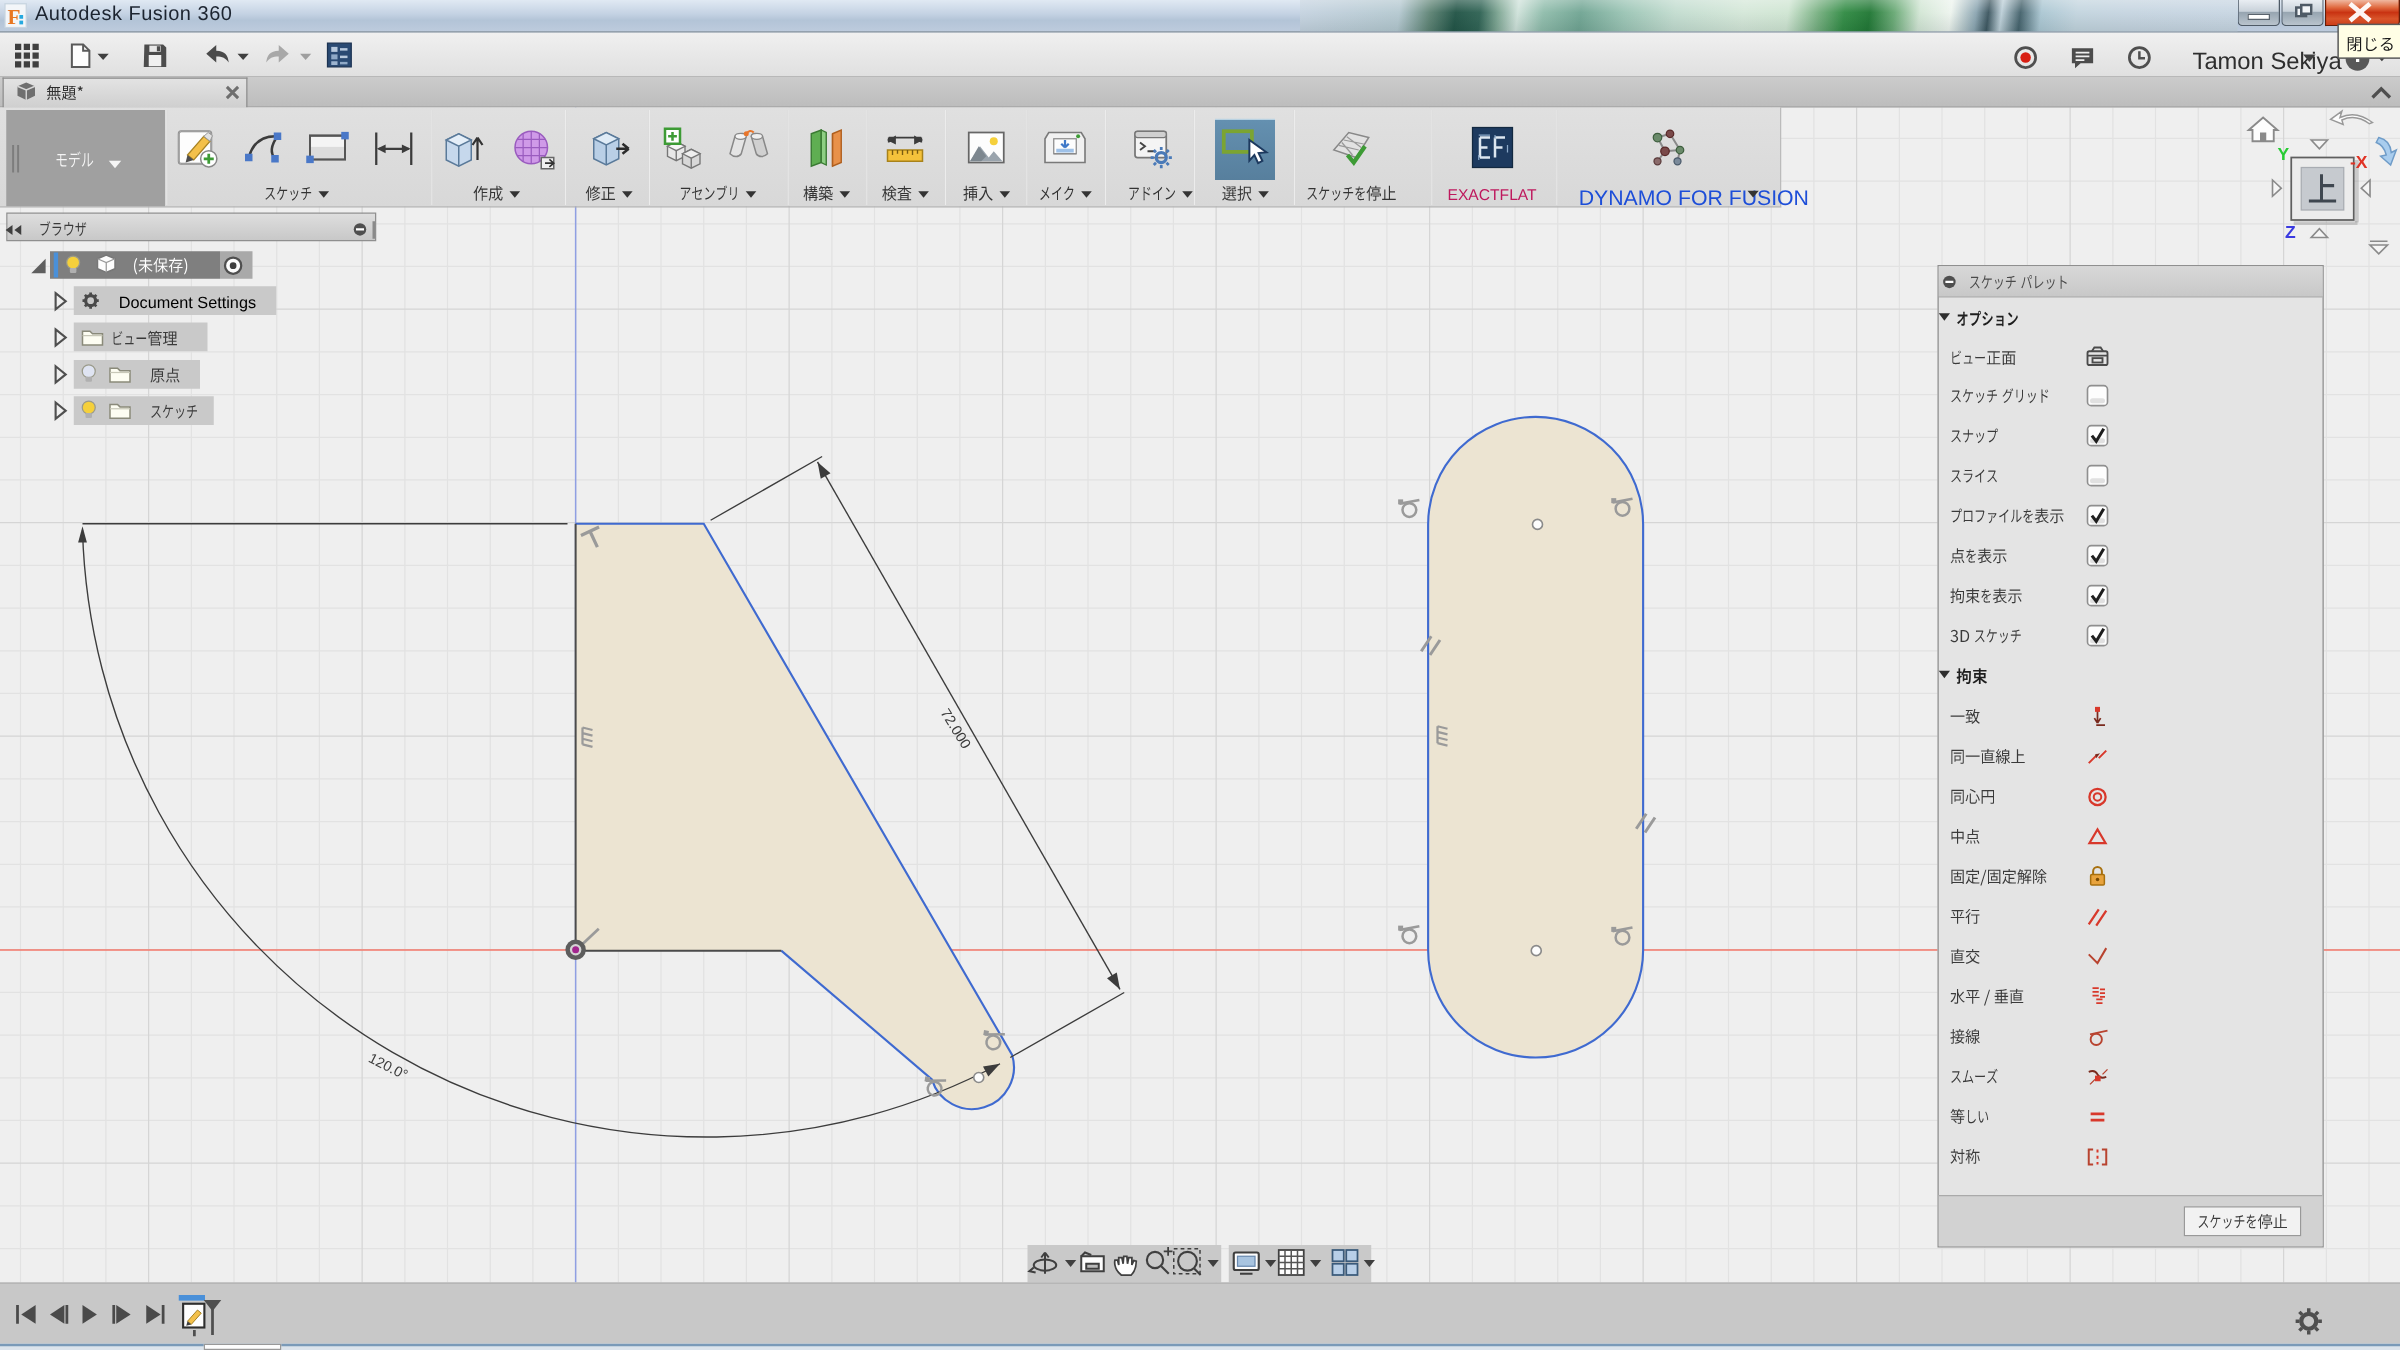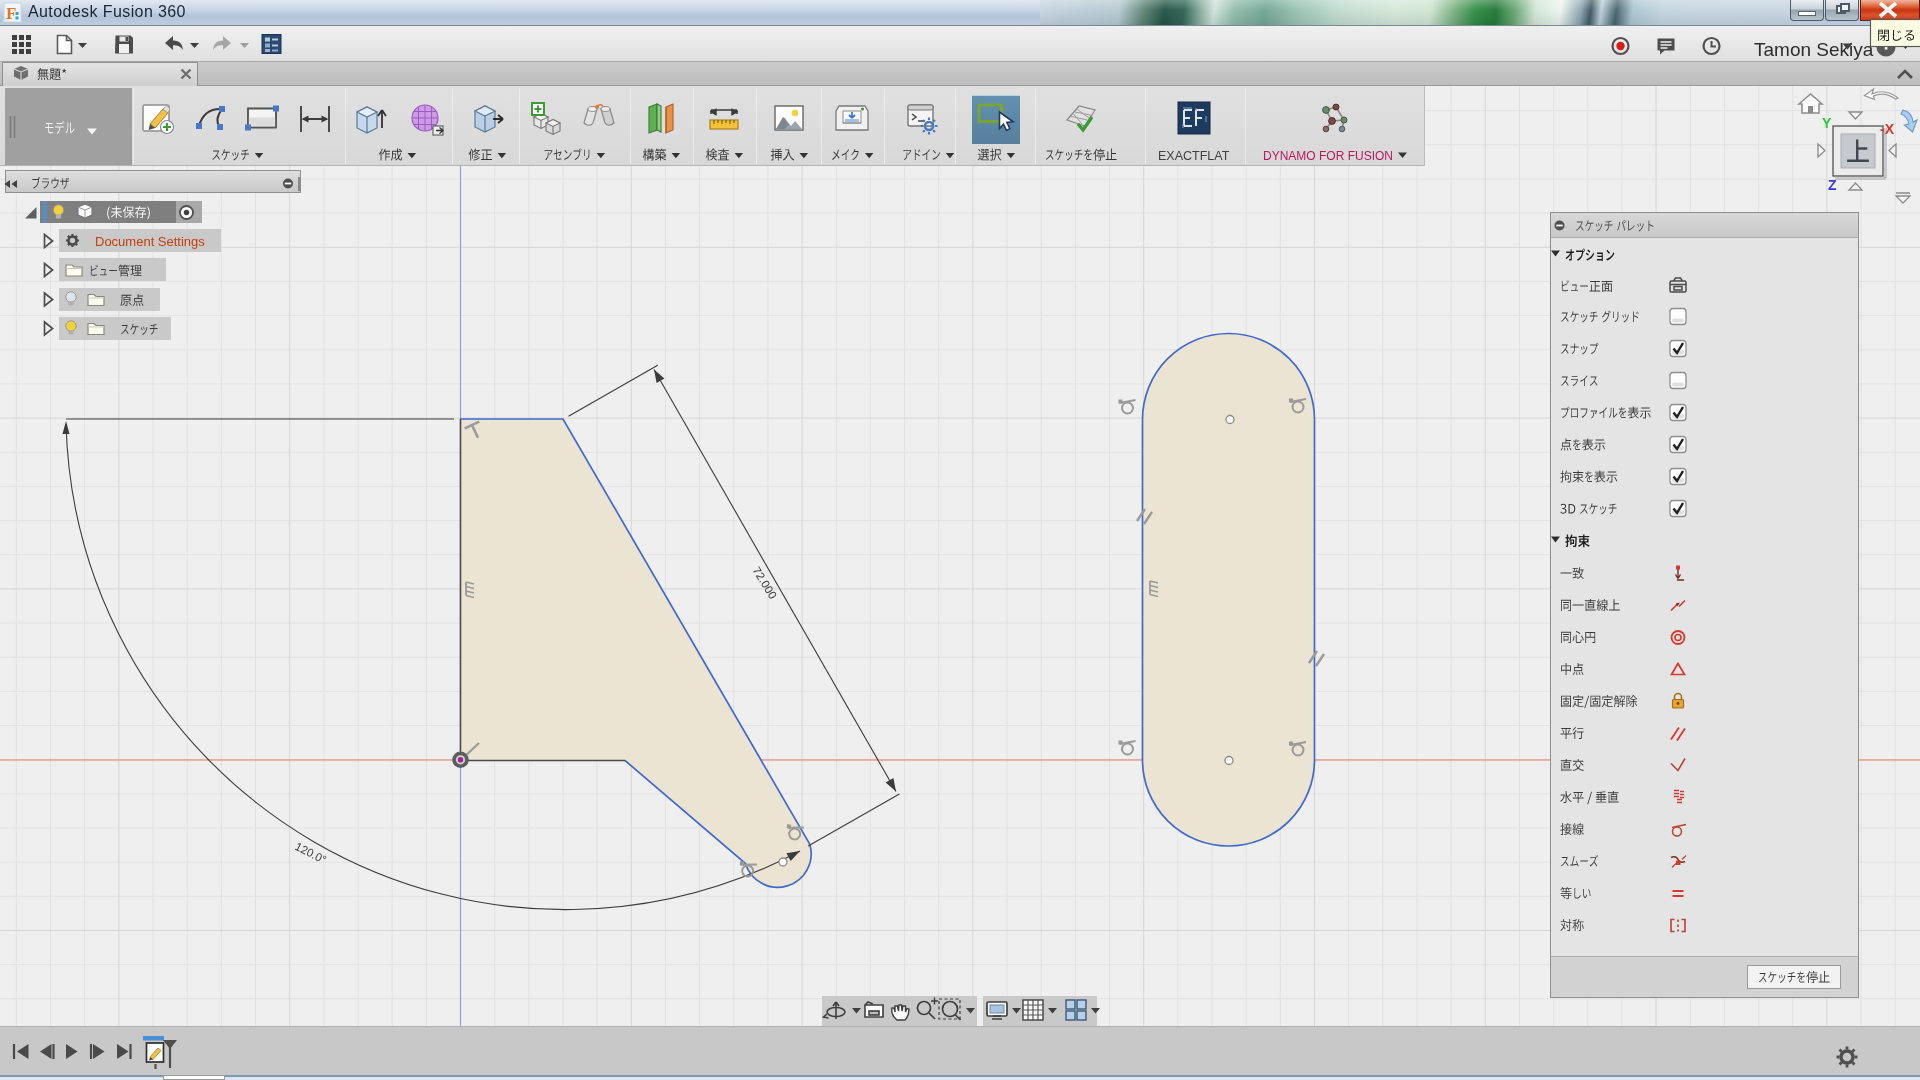--- a/index.html
+++ b/index.html
@@ -103,22 +103,22 @@
 <div class="abs" style="left:0;top:62px;width:1920px;height:24px;z-index:2;
   background:linear-gradient(180deg,#cbcbcb,#bdbdbd);border-bottom:1px solid #999"></div>
 <div class="abs" style="left:2px;top:62px;width:196px;height:24px;z-index:2;border:1px solid #8f8f8f;border-bottom:none;
   background:linear-gradient(180deg,#e3e3e3,#cfcfcf)"></div>
 
 <div class="abs" style="left:0;top:86px;width:1425px;height:80px;z-index:2;
   background:linear-gradient(180deg,#e0e0e0,#d8d8d8);border-bottom:1px solid #b2b2b2;border-right:1px solid #bbb"></div>
 <div class="abs" style="left:5px;top:88px;width:127px;height:77px;z-index:2;background:#a0a0a0"></div>
 <div class="abs" style="left:972px;top:95px;width:48px;height:49px;z-index:2;border-top:1px solid #b9d2e2;
   background:linear-gradient(180deg,#6490b0,#577f9d)"></div>
-<div class="abs" style="left:1158px;top:149px;z-index:3;font-size:12.5px;color:#404040">EXACTFLAT</div>
-<div class="abs" style="left:1263px;top:149px;z-index:3;font-size:12px;color:#be185d">DYNAMO FOR FUSION</div>
+<div class="abs" style="left:1158px;top:149px;z-index:3;font-size:12.5px;color:#be185d">EXACTFLAT</div>
+<div class="abs" style="left:1263px;top:149px;z-index:3;font-size:17px;color:#1d4ed8">DYNAMO FOR FUSION</div>
 <div class="abs" style="left:132.5px;top:88px;width:1px;height:76px;z-index:2;background:#c2c2c2;border-right:1px solid #ececec"></div>
 <div class="abs" style="left:345px;top:88px;width:1px;height:76px;z-index:2;background:#c2c2c2;border-right:1px solid #ececec"></div>
 <div class="abs" style="left:452px;top:88px;width:1px;height:76px;z-index:2;background:#c2c2c2;border-right:1px solid #ececec"></div>
 <div class="abs" style="left:519px;top:88px;width:1px;height:76px;z-index:2;background:#c2c2c2;border-right:1px solid #ececec"></div>
 <div class="abs" style="left:630px;top:88px;width:1px;height:76px;z-index:2;background:#c2c2c2;border-right:1px solid #ececec"></div>
 <div class="abs" style="left:693px;top:88px;width:1px;height:76px;z-index:2;background:#c2c2c2;border-right:1px solid #ececec"></div>
 <div class="abs" style="left:756px;top:88px;width:1px;height:76px;z-index:2;background:#c2c2c2;border-right:1px solid #ececec"></div>
 <div class="abs" style="left:821px;top:88px;width:1px;height:76px;z-index:2;background:#c2c2c2;border-right:1px solid #ececec"></div>
 <div class="abs" style="left:884px;top:88px;width:1px;height:76px;z-index:2;background:#c2c2c2;border-right:1px solid #ececec"></div>
 <div class="abs" style="left:955px;top:88px;width:1px;height:76px;z-index:2;background:#c2c2c2;border-right:1px solid #ececec"></div>
@@ -127,21 +127,21 @@
 <div class="abs" style="left:1245px;top:88px;width:1px;height:76px;z-index:2;background:#c2c2c2;border-right:1px solid #ececec"></div>
 
 <div class="abs" style="left:5px;top:170px;width:296px;height:23px;z-index:2;border:1px solid #8f8f8f;
   background:linear-gradient(180deg,#dedede,#c8c8c8)"></div>
 <div class="abs" style="left:40px;top:201px;width:136px;height:22px;z-index:2;background:#7f7f7f"></div>
 <div class="abs" style="left:176px;top:201px;width:26px;height:22px;z-index:2;background:#a9a9a9"></div>
 <div class="abs" style="left:59px;top:229px;width:162px;height:23px;z-index:2;background:#c9c9c9"></div>
 <div class="abs" style="left:59px;top:258px;width:107px;height:23px;z-index:2;background:#c9c9c9"></div>
 <div class="abs" style="left:59px;top:287.5px;width:101px;height:23px;z-index:2;background:#c9c9c9"></div>
 <div class="abs" style="left:59px;top:316.5px;width:112px;height:23px;z-index:2;background:#c9c9c9"></div>
-<div class="abs" style="left:95px;top:233.5px;z-index:3;font-size:13px;color:#c2410c">Document Settings</div>
+<div class="abs" style="left:95px;top:233.5px;z-index:3;font-size:13px;color:#000000">Document Settings</div>
 
 <div class="abs" style="left:1550px;top:212px;width:309px;height:786px;z-index:2;background:#e4e4e4;border:1px solid #8f8f8f"></div>
 <div class="abs" style="left:1551px;top:213px;width:307px;height:25px;z-index:2;background:linear-gradient(180deg,#d8d8d8,#c8c8c8);border-bottom:1px solid #aaa"></div>
 <div class="abs" style="left:1551px;top:956px;width:307px;height:41px;z-index:2;background:#d2d2d2;border-top:1px solid #aaa"></div>
 <div class="abs" style="left:1747px;top:965px;width:94px;height:24px;z-index:2;background:#f2f2f2;border:1px solid #999"></div>
 
 <div class="abs" style="left:822px;top:996px;width:155px;height:30px;z-index:2;background:#c9c9c9"></div>
 <div class="abs" style="left:983px;top:996px;width:114px;height:30px;z-index:2;background:#c9c9c9"></div>
 
 <div class="abs" style="left:0;top:1026px;width:1920px;height:49px;z-index:2;background:#c8c8c8;border-top:1px solid #b0b0b0"></div>

